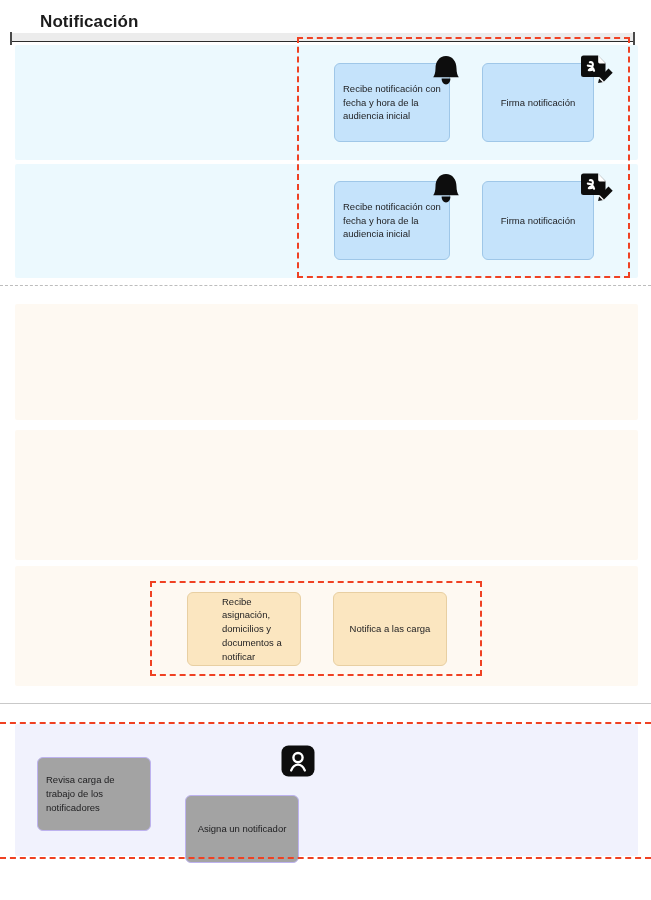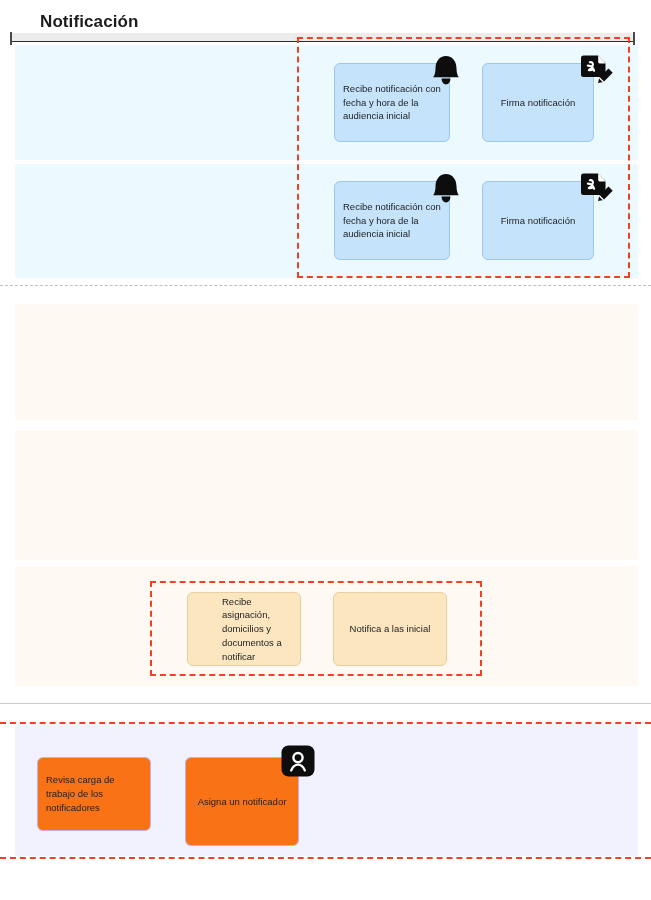--- a/index.html
+++ b/index.html
@@ -120,21 +120,21 @@
   }
   .task.blue {
     background: #c5e3fb;
     border: 1px solid #9fc7e8;
   }
   .task.orange {
     background: #fbe6c0;
     border: 1px solid #e8cfa2;
   }
   .task.purple {
-    background: #f97316;
+    background: #a3a3a3;
     border: 1px solid #bdb2ef;
   }
 
   
   .icon-badge {
     position: absolute;
     display: block;
     line-height: 0;
   }
   .icon-badge svg { display: block; }
@@ -203,31 +203,31 @@
   <div class="divider-dashed-gray" style="top:285px;"></div>
 
   <div class="lane cream" style="top:304px; height:116px;"></div>
   <div class="lane cream" style="top:430px; height:130px;"></div>
   <div class="lane cream" style="top:566px; height:120px;"></div>
 
   <div class="hl-box" style="left:150px; top:581px; width:332px; height:95px;"></div>
 
   <div class="task orange" style="left:187px; top:592px; width:114px; height:74px;padding-left:34px;">Recibe asignación, domicilios y documentos a notificar</div>
 
-  <div class="task orange" style="left:333px; top:592px; width:114px; height:74px;">Notifica a las inicial</div>
+  <div class="task orange" style="left:333px; top:592px; width:114px; height:74px;">Notifica a las carga</div>
 
   <div class="divider-solid-gray" style="top:703px;"></div>
 
   <div class="divider-dashed-red" style="top:722px;"></div>
 
   <div class="lane purple" style="top:724px; height:132px;"></div>
 
   <div class="task purple" style="left:37px; top:757px; width:114px; height:74px;">Revisa carga de trabajo de los notificadores</div>
 
-  <div class="task purple" style="left:185px; top:757px; width:114px; height:89px;">Asigna un notificador</div>
+  <div class="task purple" style="left:185px; top:795px; width:114px; height:68px;">Asigna un notificador</div>
 
   <span class="icon-badge" style="left:281px; top:745px; width:34px; height:32px;">
     <svg width="34" height="32" viewBox="0 0 34 32" aria-hidden="true">
       <rect x="0.5" y="0.5" width="33" height="31" rx="7" ry="7" fill="#0d0d0d"></rect>
       <circle cx="17" cy="12.6" r="4.6" fill="none" stroke="#ffffff" stroke-width="2.4"></circle>
       <path d="M10.2 25.4 C11.8 21.4 14.2 19.6 17 19.6 C19.8 19.6 22.2 21.4 23.8 25.4" fill="none" stroke="#ffffff" stroke-width="2.4" stroke-linecap="round"></path>
     </svg>
   </span>
 
   <div class="divider-dashed-red" style="top:857px;"></div>

